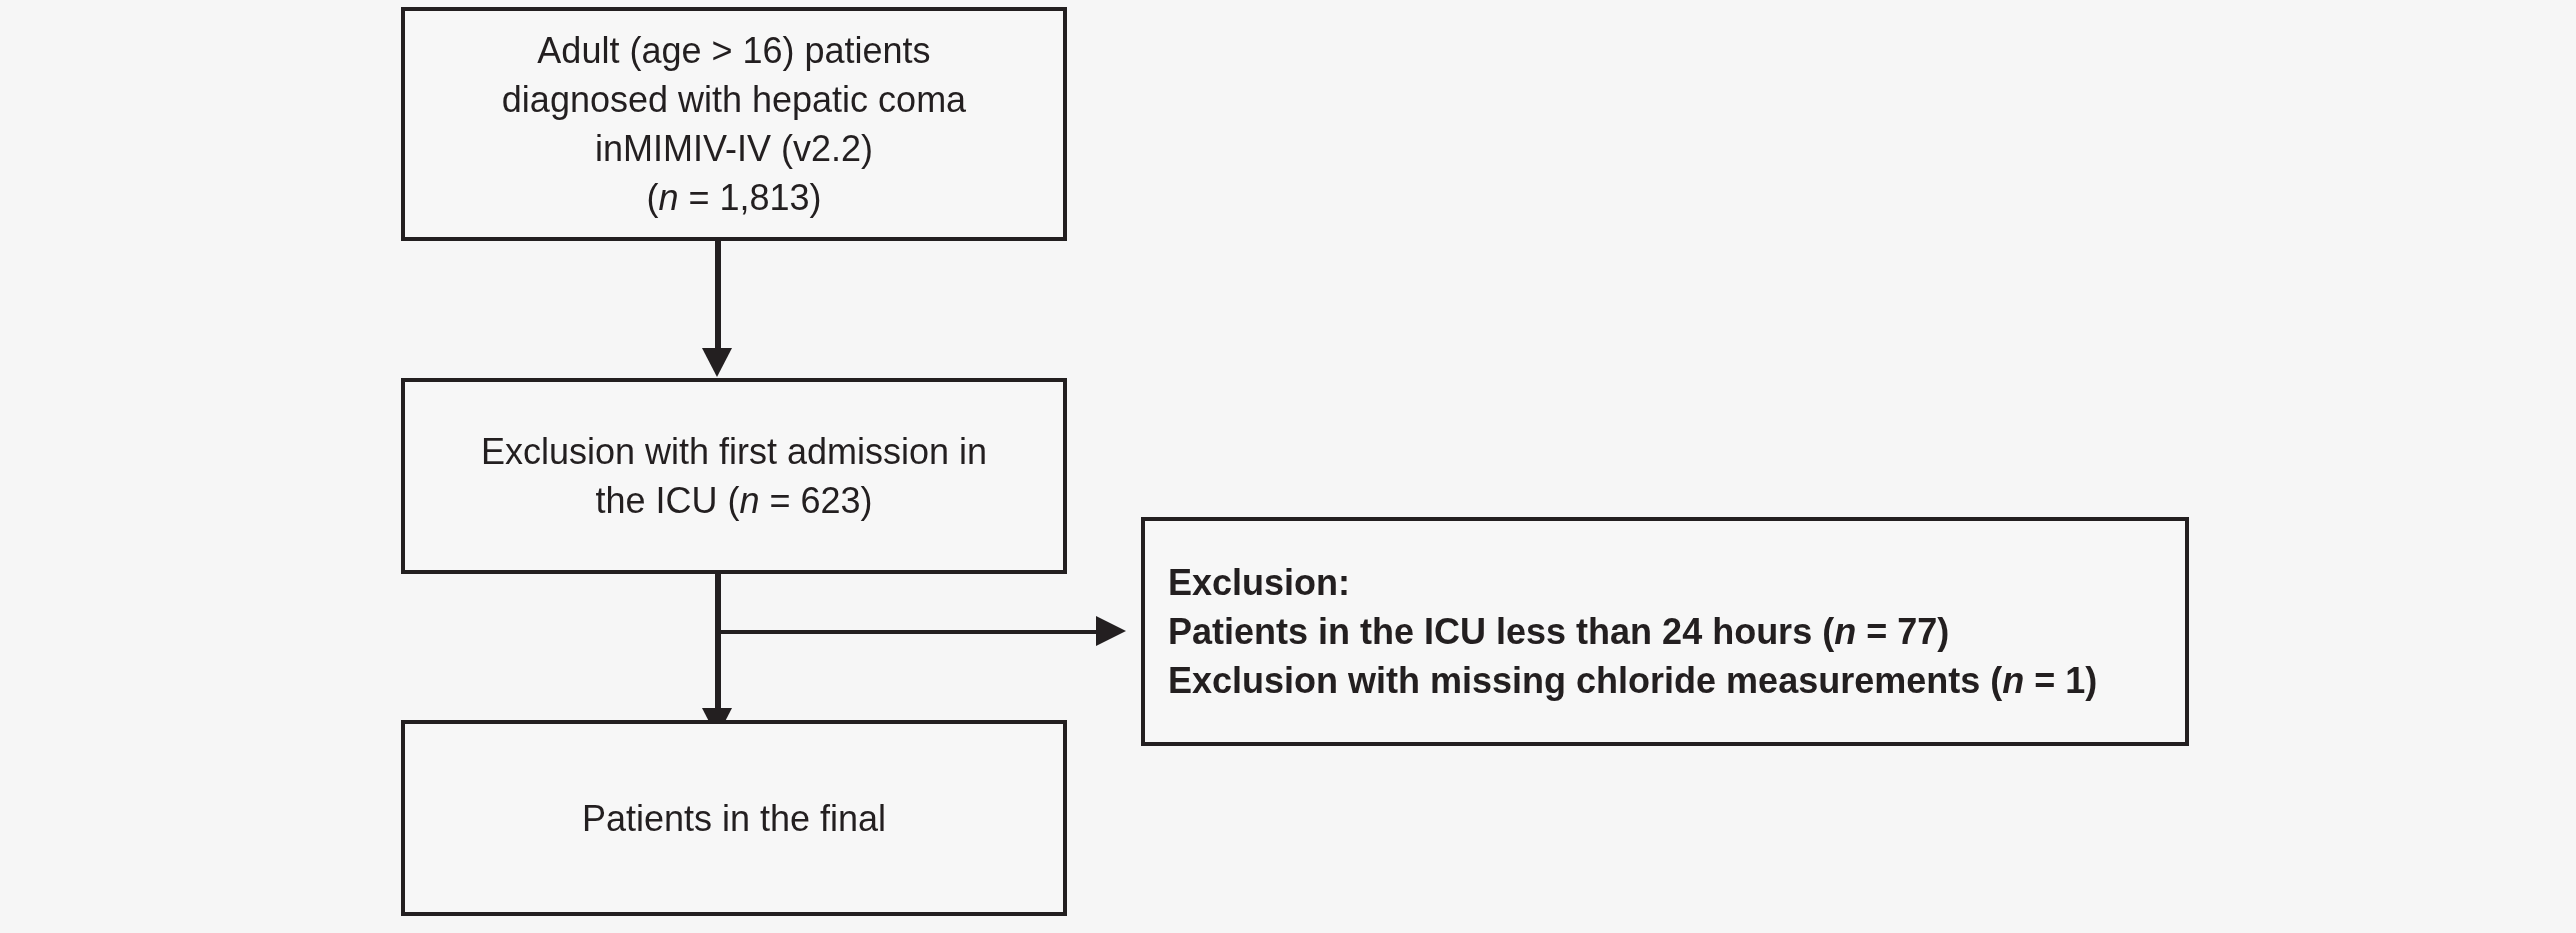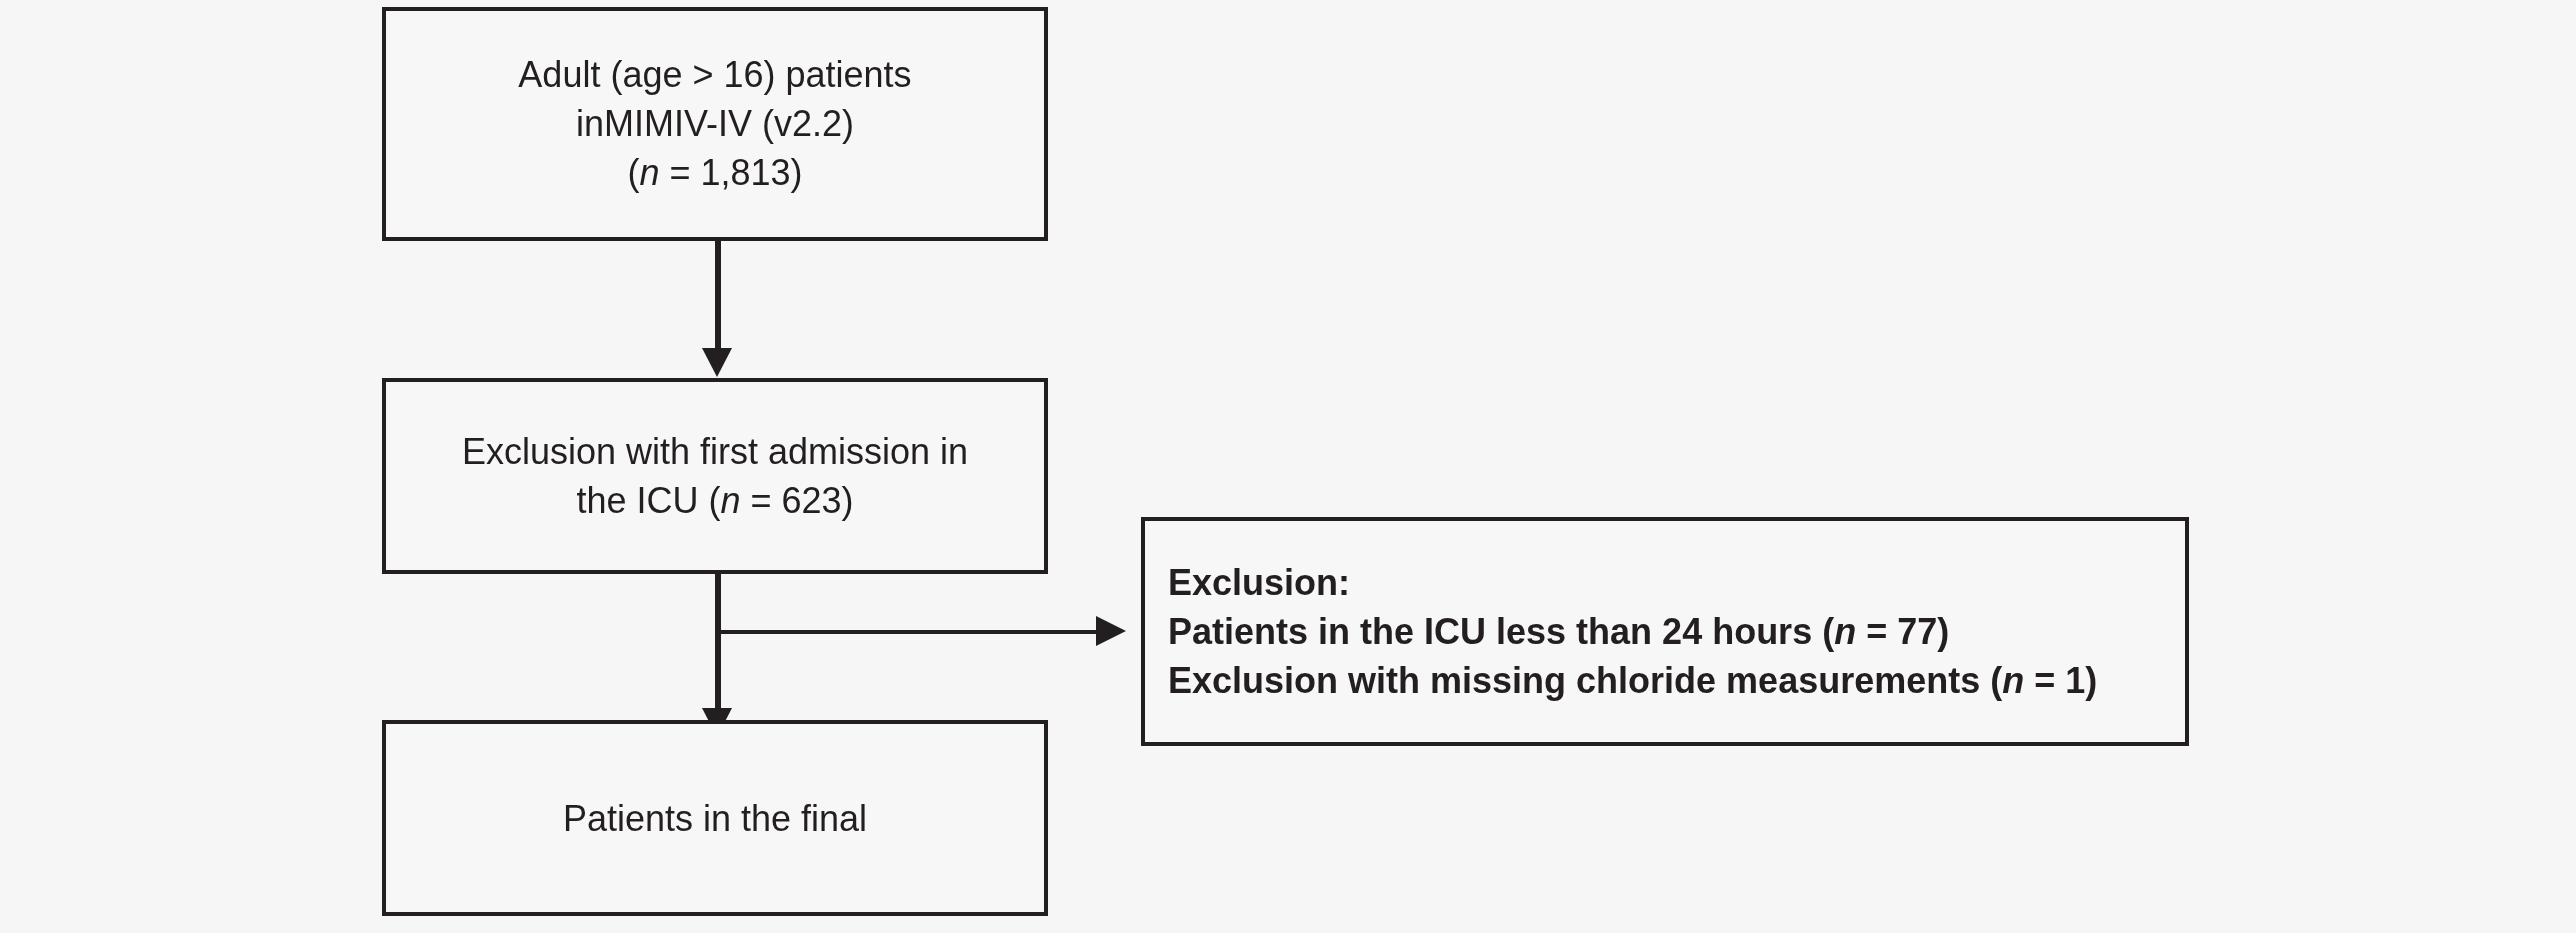--- a/index.html
+++ b/index.html
@@ -26,20 +26,21 @@
     display: flex;
     flex-direction: column;
     justify-content: center;
     color: #231f20;
     font-size: 36px;
     line-height: 49px;
   }
   .node.centered {
     align-items: center;
     text-align: center;
+    margin-left: 19px;
   }
   .node.lefted {
     align-items: flex-start;
     text-align: left;
     padding-left: 23px;
   }
   .node-line {
     white-space: nowrap;
   }
   .ital {
@@ -84,20 +85,21 @@
   }
   #arrow3 { left: 1096px; top: 616px; }
 </style>
 </head>
 <body>
 
 <div id="canvas">
 
   <div class="node centered" id="box-source">
     <div class="node-line">Adult (age &gt; 16) patients</div>
+    <div class="node-line">diagnosed with hepatic coma</div>
     <div class="node-line">inMIMIV-IV (v2.2)</div>
     <div class="node-line"><span>(</span><span class="ital">n</span><span> = 1,813)</span></div>
   </div>
 
   <div class="conn-line v-thick" id="conn1-stem"></div>
   <div class="arrow-down" id="arrow1"></div>
 
   <div class="node centered" id="box-firstadm">
     <div class="node-line">Exclusion with first admission in</div>
     <div class="node-line"><span>the ICU (</span><span class="ital">n</span><span> = 623)</span></div>

